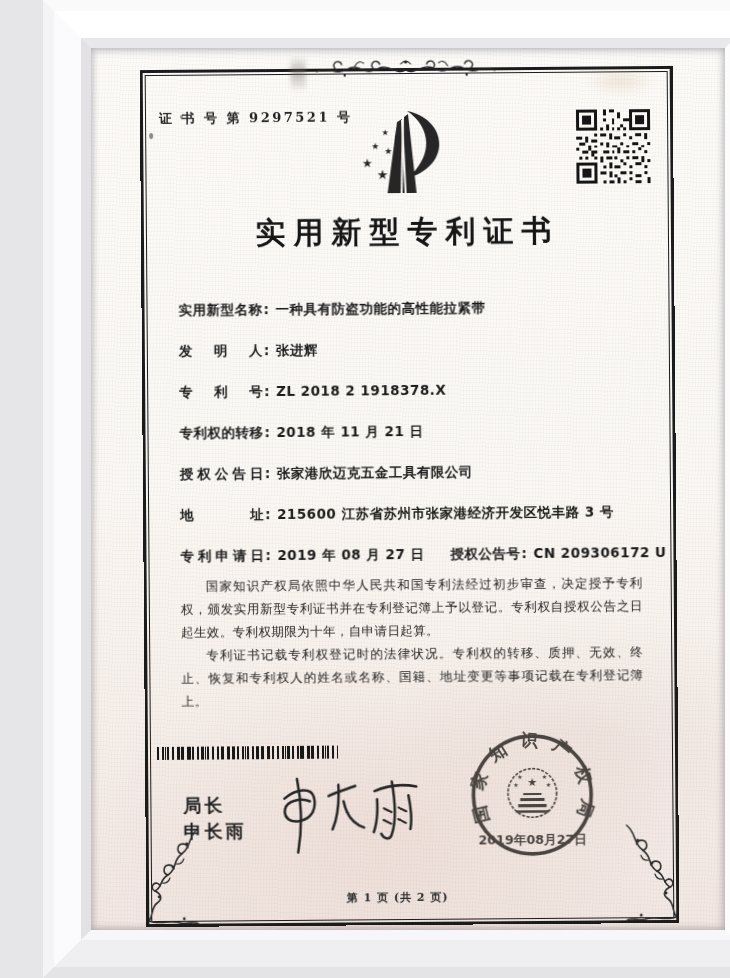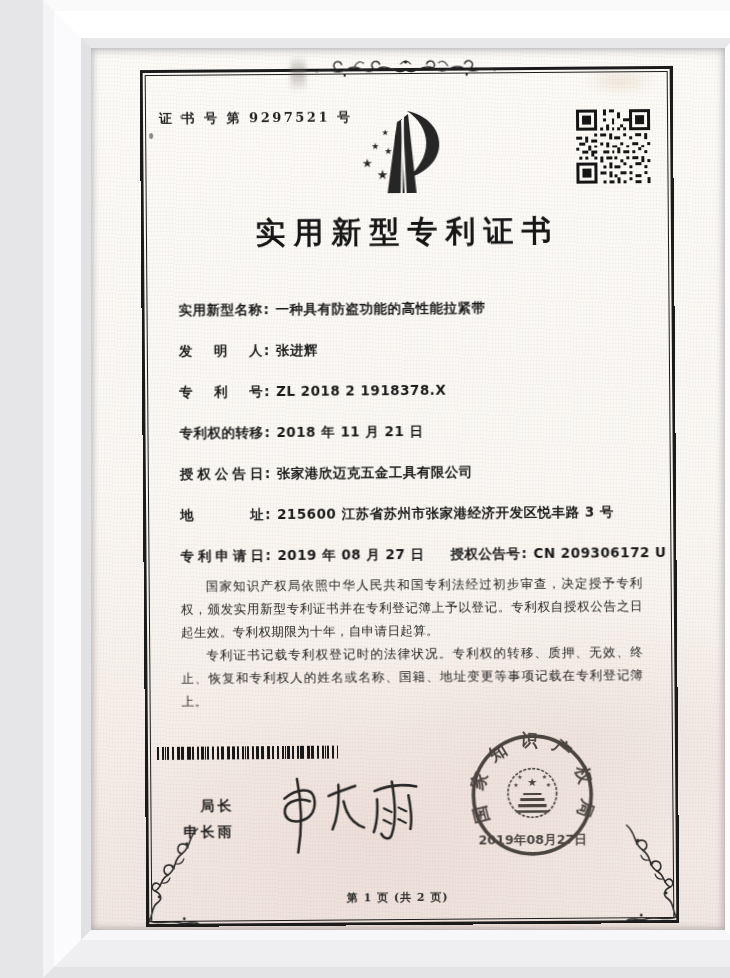--- a/index.html
+++ b/index.html
@@ -69,22 +69,22 @@
     font-family:"DejaVu Serif","Liberation Serif",serif;
     font-size:12.5px;line-height:23px;text-align:justify;color:#262524;letter-spacing:.4px;}
   .paras p{margin:0;text-indent:2em;}
 
   
   .barcode{position:absolute;left:9px;top:674px;width:181px;height:13px;
     background-image:
       repeating-linear-gradient(90deg,#171717 0 2px,transparent 2px 5px),
       repeating-linear-gradient(90deg,#171717 0 1px,transparent 1px 8px),
       repeating-linear-gradient(90deg,#171717 0 1px,transparent 1px 11px);}
-  .signer{position:absolute;left:35px;top:720px;font-size:14px;font-weight:700;
-    letter-spacing:3px;color:#222;line-height:26px;text-align:right;}
+  .signer{position:absolute;left:35px;top:720px;font-size:18px;font-weight:700;
+    letter-spacing:3px;color:#222;line-height:26px;}
   .signature{position:absolute;left:118px;top:698px;width:168px;height:84px;
     transform:rotate(-3deg);}
   .seal{position:absolute;left:316px;top:660px;width:136px;height:136px;
     mix-blend-mode:multiply;opacity:.9;}
   .flourish{position:absolute;width:54px;height:100px;bottom:-3px;}
   .flourish.bl{left:-3px;}
   .flourish.br{right:-3px;transform:scaleX(-1);}
   .footer{position:absolute;left:-30px;right:0;top:819px;text-align:center;
     font-family:"DejaVu Serif","Liberation Serif",serif;
     font-size:11px;font-weight:700;letter-spacing:1px;color:#2a2a2a;}

